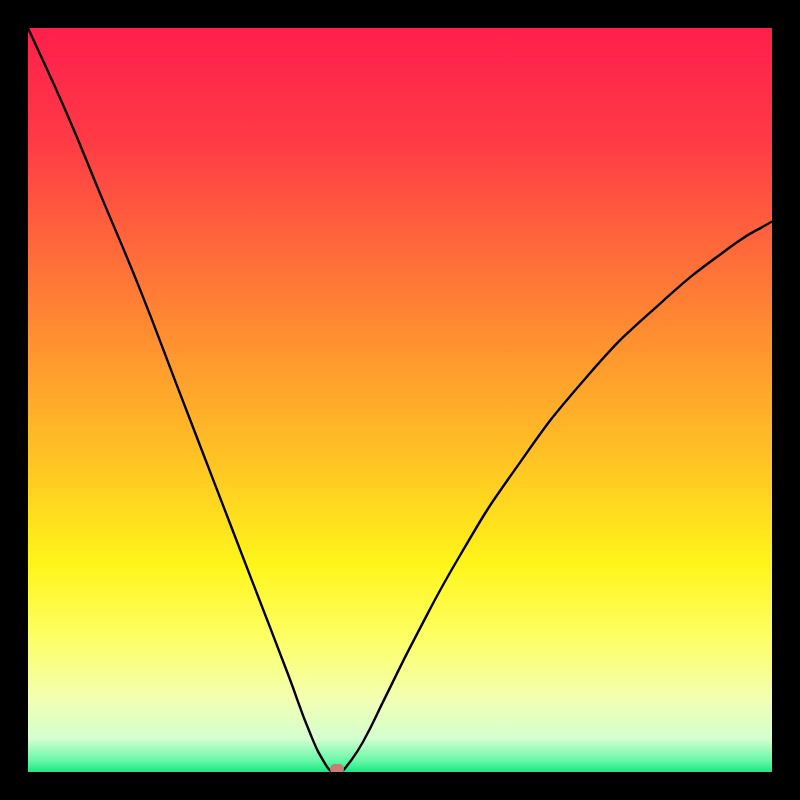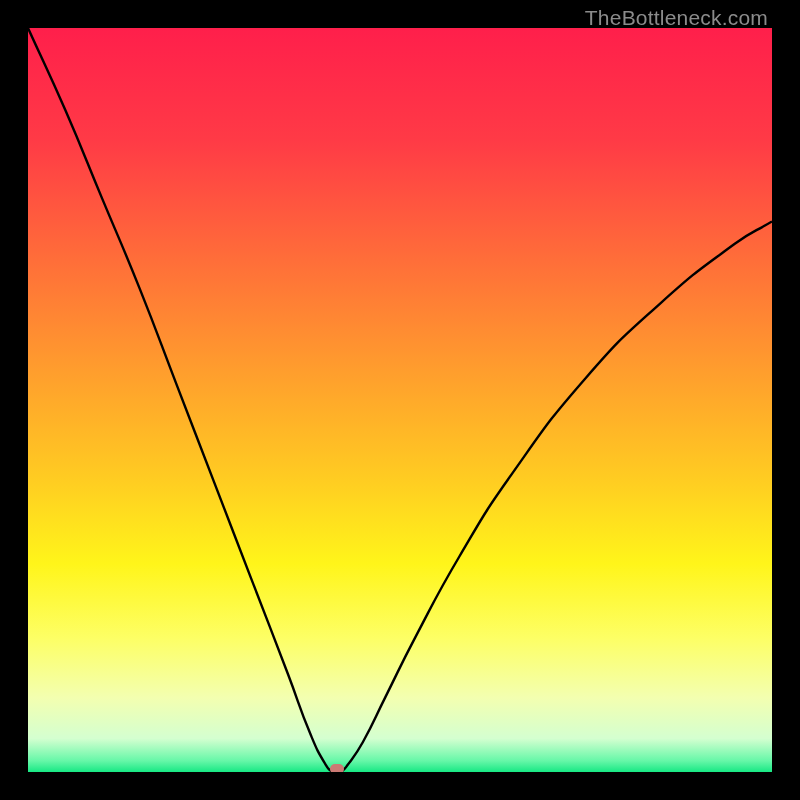--- a/index.html
+++ b/index.html
@@ -49,21 +49,20 @@
     border-radius: 5px;
     background: #cb7a74;
     transform: translate(-50%, -50%);
   }
 </style>
 </head>
 <body>
 
 <div class="frame">
 
-  <div class="watermark">TheBottleneck.com</div>
 
   <div class="plot-area">
 
     <svg class="gradient-bg" viewBox="0 0 744 744" preserveAspectRatio="none">
       <defs>
         <linearGradient id="bg-grad" x1="0" y1="0" x2="0" y2="1">
             <stop offset="0%" stop-color="#ff1f4b"></stop>
             <stop offset="15%" stop-color="#ff3a46"></stop>
             <stop offset="30%" stop-color="#ff6a3a"></stop>
             <stop offset="45%" stop-color="#ff9a2e"></stop>

